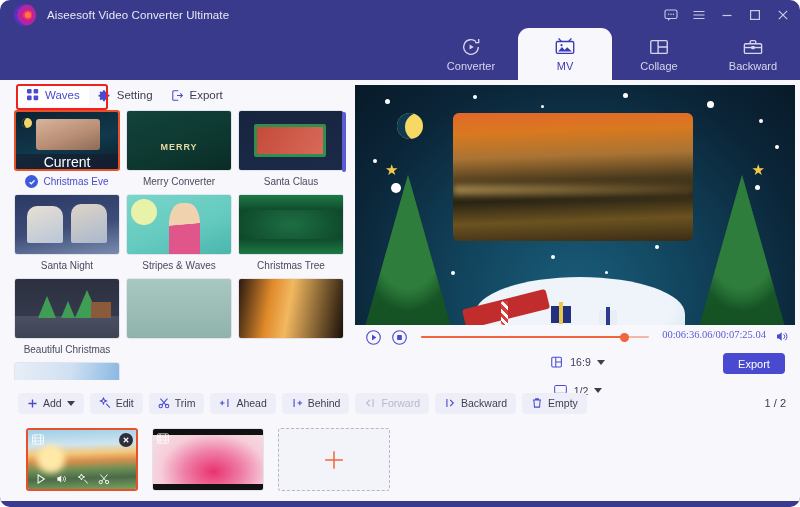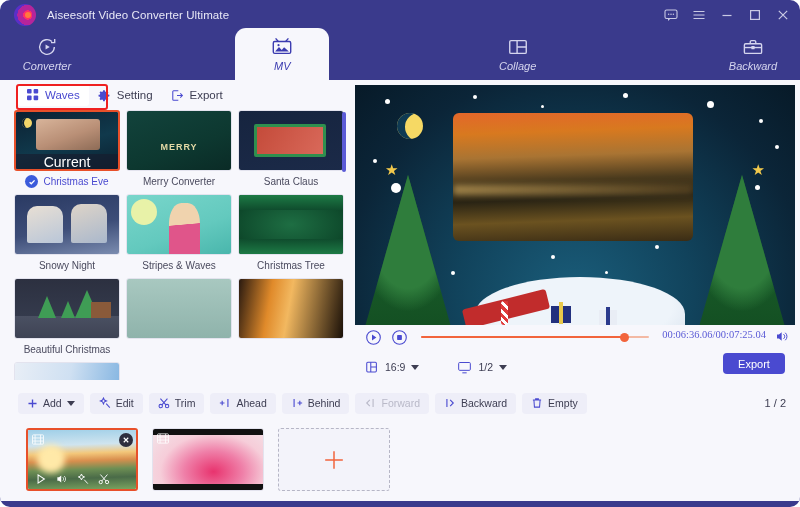--- a/index.html
+++ b/index.html
@@ -44,21 +44,21 @@
   }
   .winbtn { width: 15px; height: 15px; display: flex; align-items: center; justify-content: center;
     color: #c9c9e4; }
   .winbtn svg { display: block; }
 
   
   .tabstrip {
     position: absolute; top: 28px; left: 0;
     width: 800px; height: 52px;
     display: flex; align-items: flex-start;
-    justify-content: space-between; gap: 0; font-style: italic;
+    justify-content: flex-end; gap: 0;
   }
   .tab {
     width: 94px; height: 52px;
     display: flex; flex-direction: column;
     align-items: center; justify-content: center; gap: 3px;
     color: #d5d5ee; font-size: 11px;
     cursor: pointer; position: relative;
   }
   .tab svg { display: block; }
   .tab.active {
@@ -248,21 +248,21 @@
   .ibtn { color:#4a4ad0; display:flex; align-items:center; cursor:pointer; }
   .ibtn svg { display:block; }
   .seek { position:relative; flex:1; height:16px; display:flex; align-items:center; margin:0 4px; }
   .seek .track { position:absolute; left:0; right:0; height:2px; background:#f3b9a4; border-radius:1px; }
   .seek .fill { position:absolute; left:0; height:2px; background:#f2643c; border-radius:1px; }
   .seek .knob { position:absolute; width:9px; height:9px; border-radius:50%; background:#f2643c; }
   .tcode { font-size:10.5px; color:#5a5ad6; white-space:nowrap; }
   .vol { color:#4a4ad0; display:flex; align-items:center; cursor:pointer; }
 
   .prow2 { position:absolute; left:10px; top:30px; width:425px; height:24px;
-    display:flex; align-items:center; gap:7px; }
+    display:flex; align-items:center; gap:7px;flex-direction:column; }
   .selctl { display:flex; align-items:center; gap:6px; cursor:pointer; }
   .selctl .val { font-size:10.5px; color:#3d3d52; }
   .caret { width:0;height:0;border-left:4px solid transparent;border-right:4px solid transparent;
     border-top:5px solid #3d3d52; }
   .exportbtn {
     position:absolute; right:10px; top:28px;
     width:62px; height:21px; border-radius:4px;
     background:#4a4ad0; color:#fff; font-size:11px;
     display:flex; align-items:center; justify-content:center; cursor:pointer;
   }
@@ -471,21 +471,21 @@
           <div class="tlabel2">Santa Claus</div>
         </div>
 
         <div class="themecell">
           <div class="thumb">
               <div class="art art-snowy">
                 <div class="kid"></div>
                 <div class="kid2"></div>
               </div>
             </div>
-          <div class="tlabel2">Snowy Night</div>
+          <div class="tlabel2">Santa Night</div>
         </div>
 
         <div class="themecell">
           <div class="thumb">
               <div class="art art-stripes"></div>
             </div>
           <div class="tlabel2">Stripes &amp; Waves</div>
         </div>
 
         <div class="themecell">

